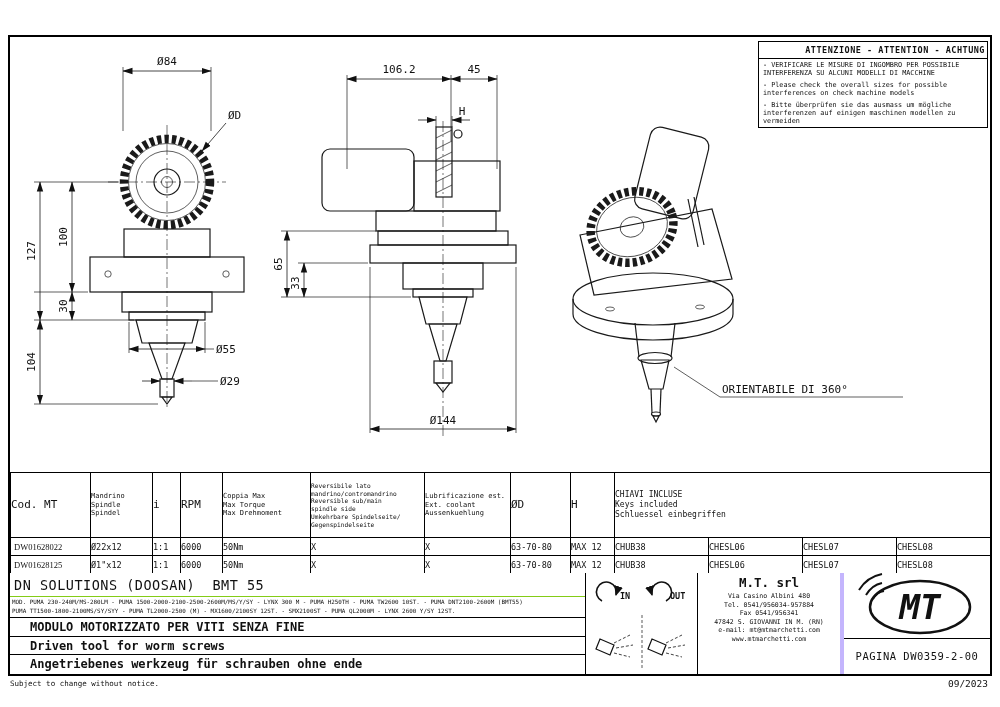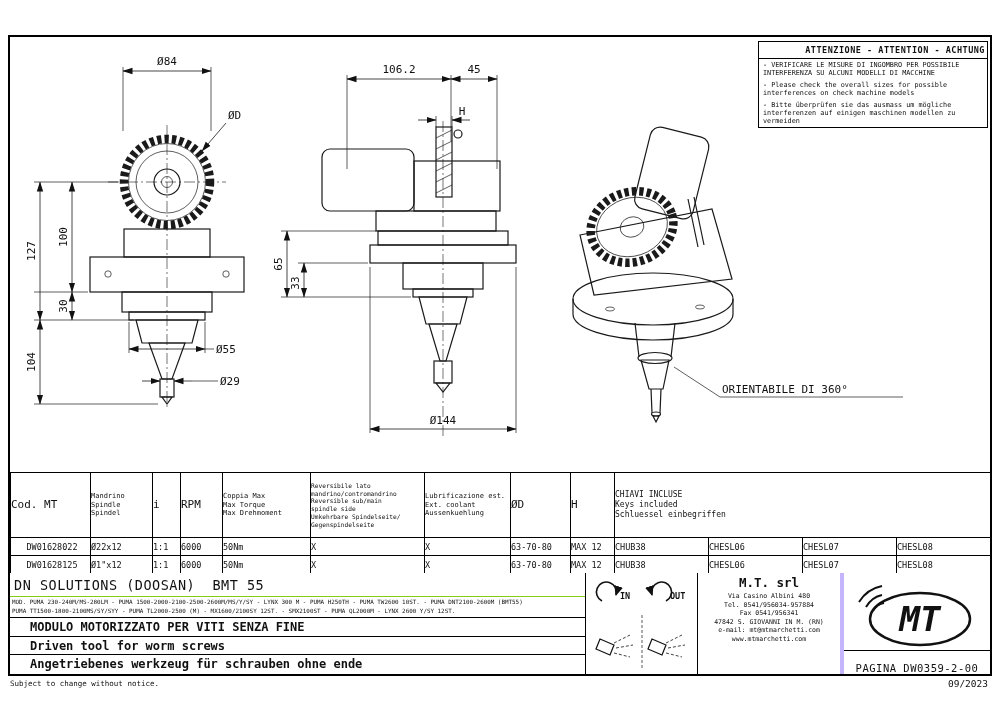--- a/index.html
+++ b/index.html
@@ -28,41 +28,41 @@
   
   table.spec { position:absolute; left:0; top:435px; width:980px; border-collapse:collapse;
                table-layout:fixed; background:#fff; }
   .spec th, .spec td { border:1px solid #000; text-align:left; vertical-align:middle;
                        overflow:hidden; font-weight:normal; }
   .spec thead th { height:65px; font-size:7px; line-height:1.25; white-space:pre-line; }
   .spec th.big { font-size:11px; }
   .spec th.mid { font-size:8px; }
   .spec th.tiny { font-size:6.2px; }
   .spec tbody td { height:18px; font-size:8.5px; }
-  .spec td.left { text-align:center; padding-left:3px; }
+  .spec td.left { text-align:left; padding-left:3px;font-family:Liberation Serif, serif; }
 
   
   .tblock { position:absolute; left:0; top:536px; width:980px; height:101px; background:#fff; }
   .tb-left { position:absolute; left:0; top:0; width:576px; height:101px; border-right:1px solid #000; }
   .tb-title { height:24px; font-size:13.5px; padding:4px 4px 0 4px; letter-spacing:0.5px;
               border-bottom:1px solid #84cc16; white-space:pre; }
   .tb-models { height:21px; border-bottom:1px solid #000; padding:1px 2px; }
   .tb-models div { font-size:5.9px; line-height:1.55; white-space:nowrap; }
   .tb-desc { height:56px; }
   .tb-desc div { font-size:12px; height:18.5px; line-height:18.5px; padding-left:20px; white-space:nowrap;font-weight:bold; }
   .tb-desc div.sep { border-bottom:1px solid #000; }
 
   .tb-cool { position:absolute; left:576px; top:0; width:112px; height:101px; border-right:1px solid #000; }
 
   .tb-comp { position:absolute; left:688px; top:0; width:146px; height:101px;
              border-right:4px solid #c4b5fd; text-align:center; padding-top:2px; }
   .tb-comp .cname { font-size:12.5px; font-weight:bold; margin-bottom:2px; }
   .tb-comp .cline { font-size:6.5px; line-height:1.32; }
 
-  .tb-right { position:absolute; left:834px; top:12px; width:146px; height:101px; }
+  .tb-right { position:absolute; left:834px; top:0; width:146px; height:101px; }
   .tb-logo { height:66px; border-bottom:1px solid #000; position:relative; }
   .tb-page { height:35px; font-size:10.5px; line-height:34px; text-align:center; letter-spacing:0.5px; }
 
   
   .notice { position:absolute; left:10px; top:679px; font-size:7.5px; }
   .date { position:absolute; right:12px; top:678px; font-size:9.5px; }
 </style>
 </head>
 <body>
 

